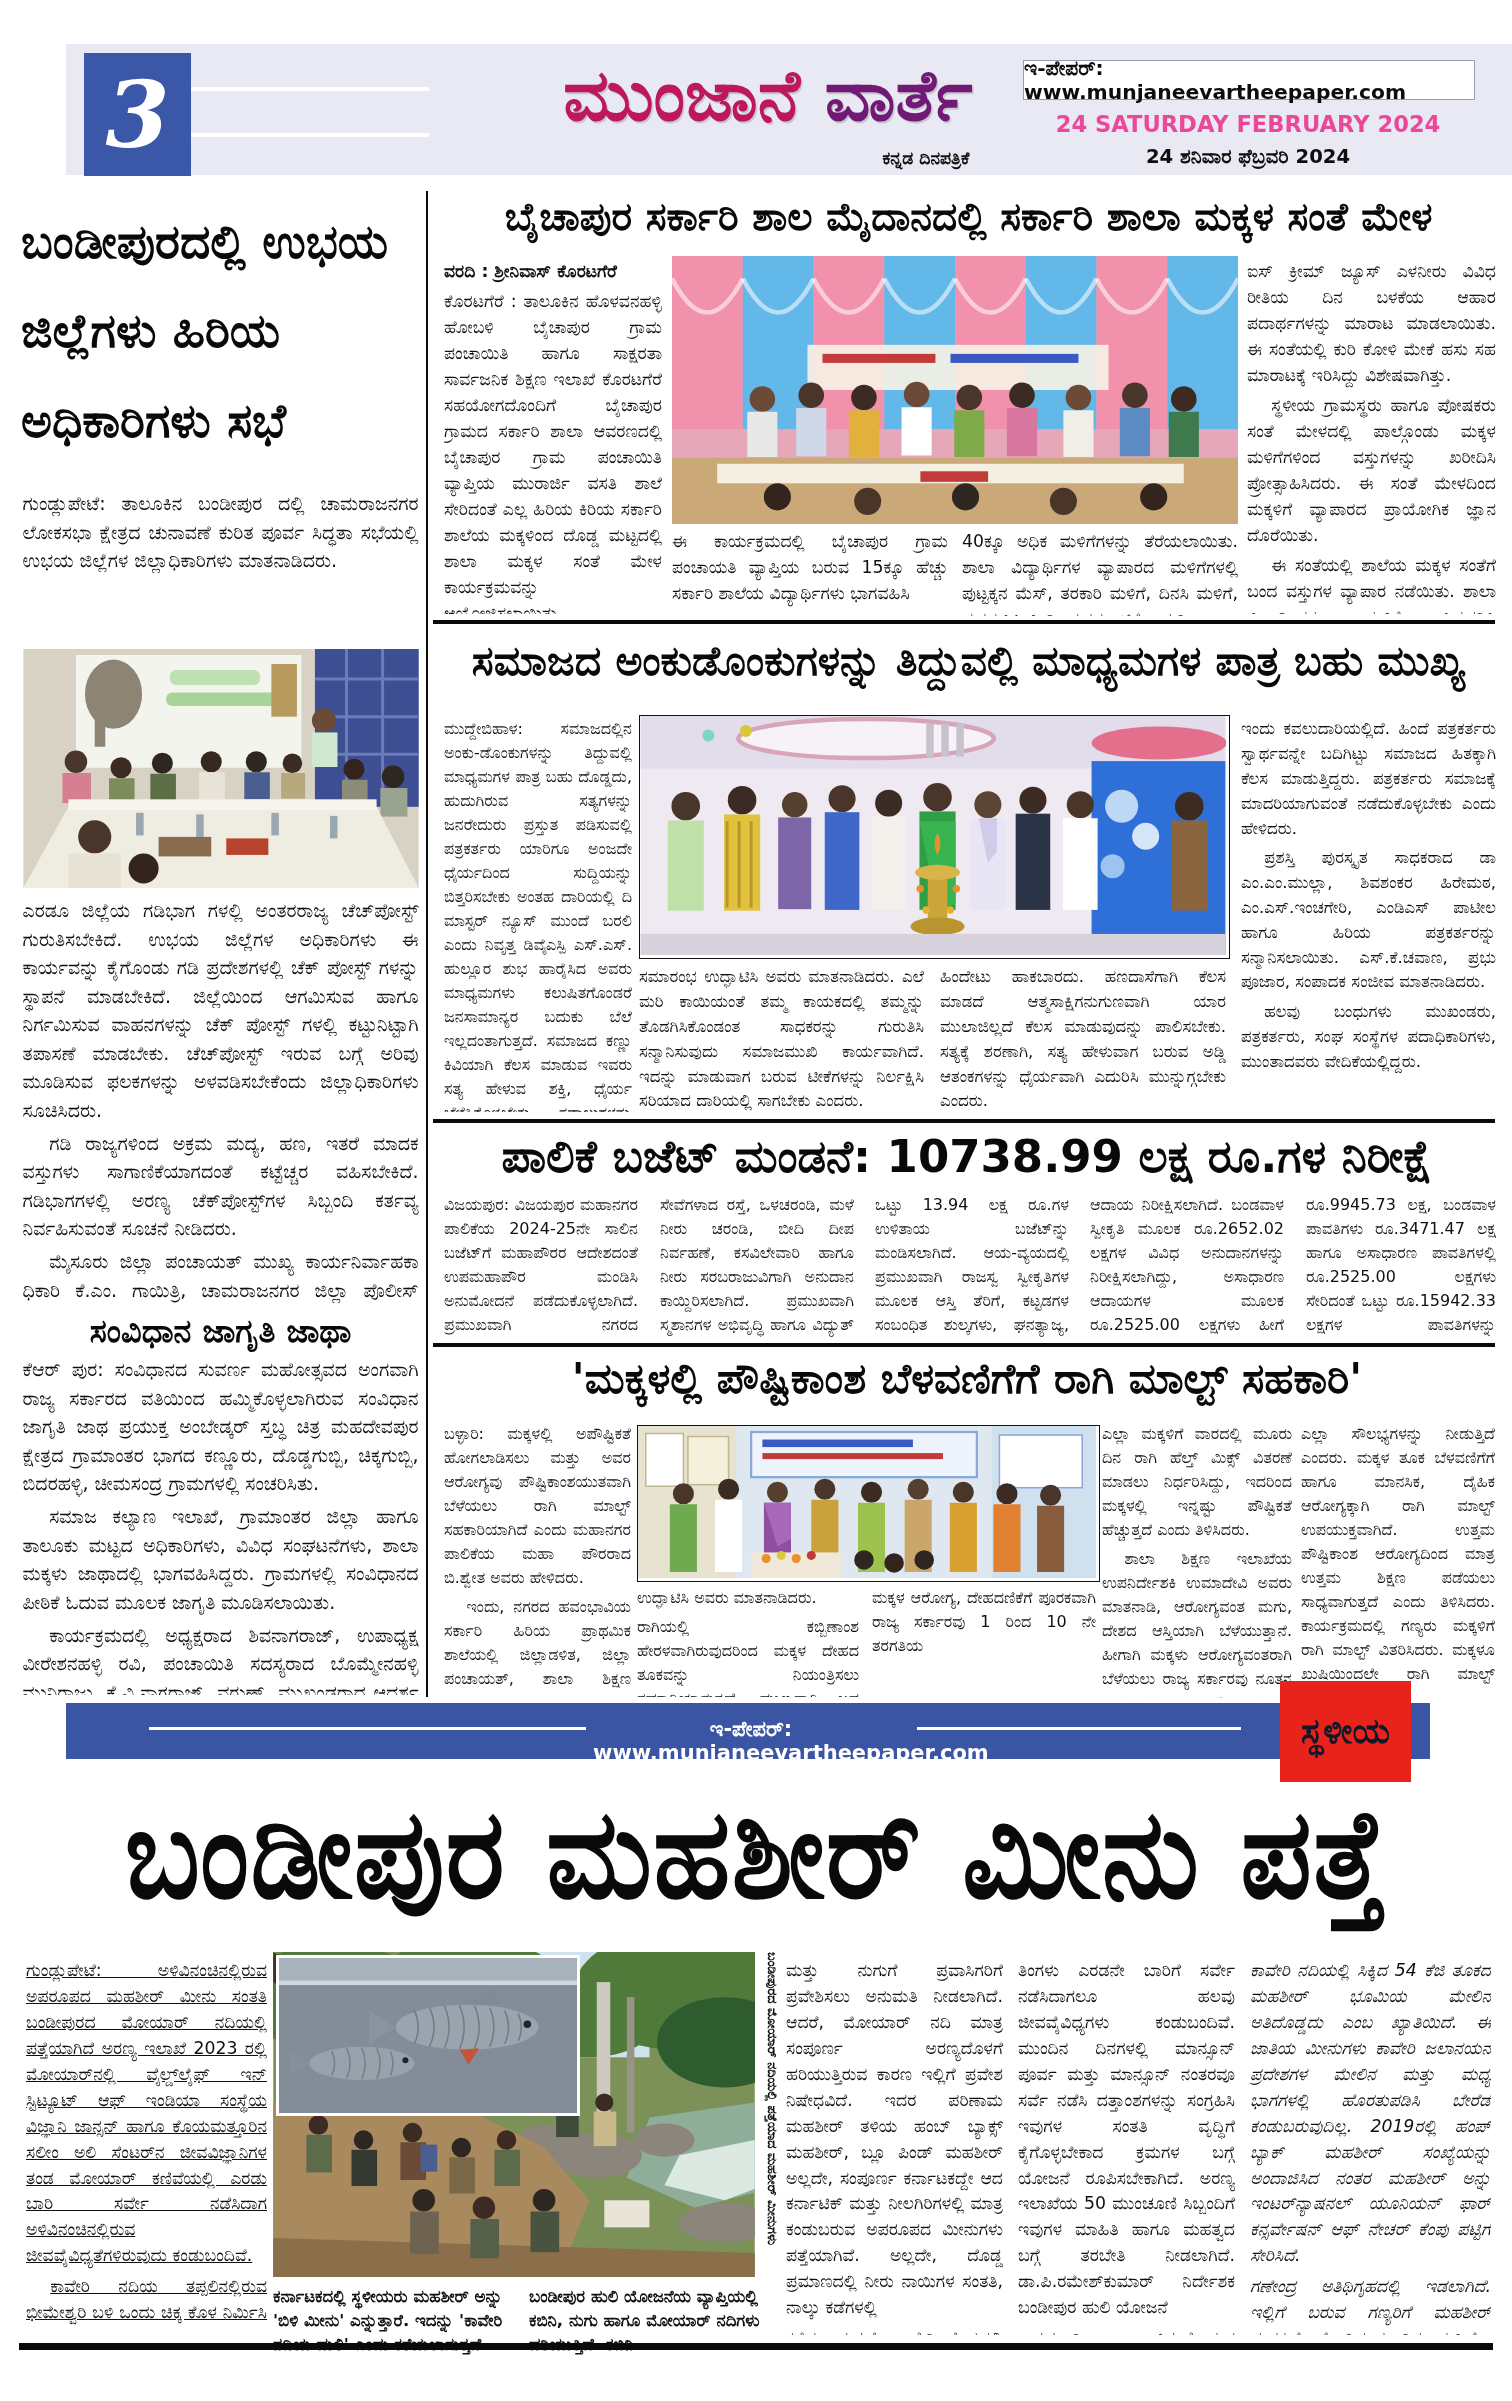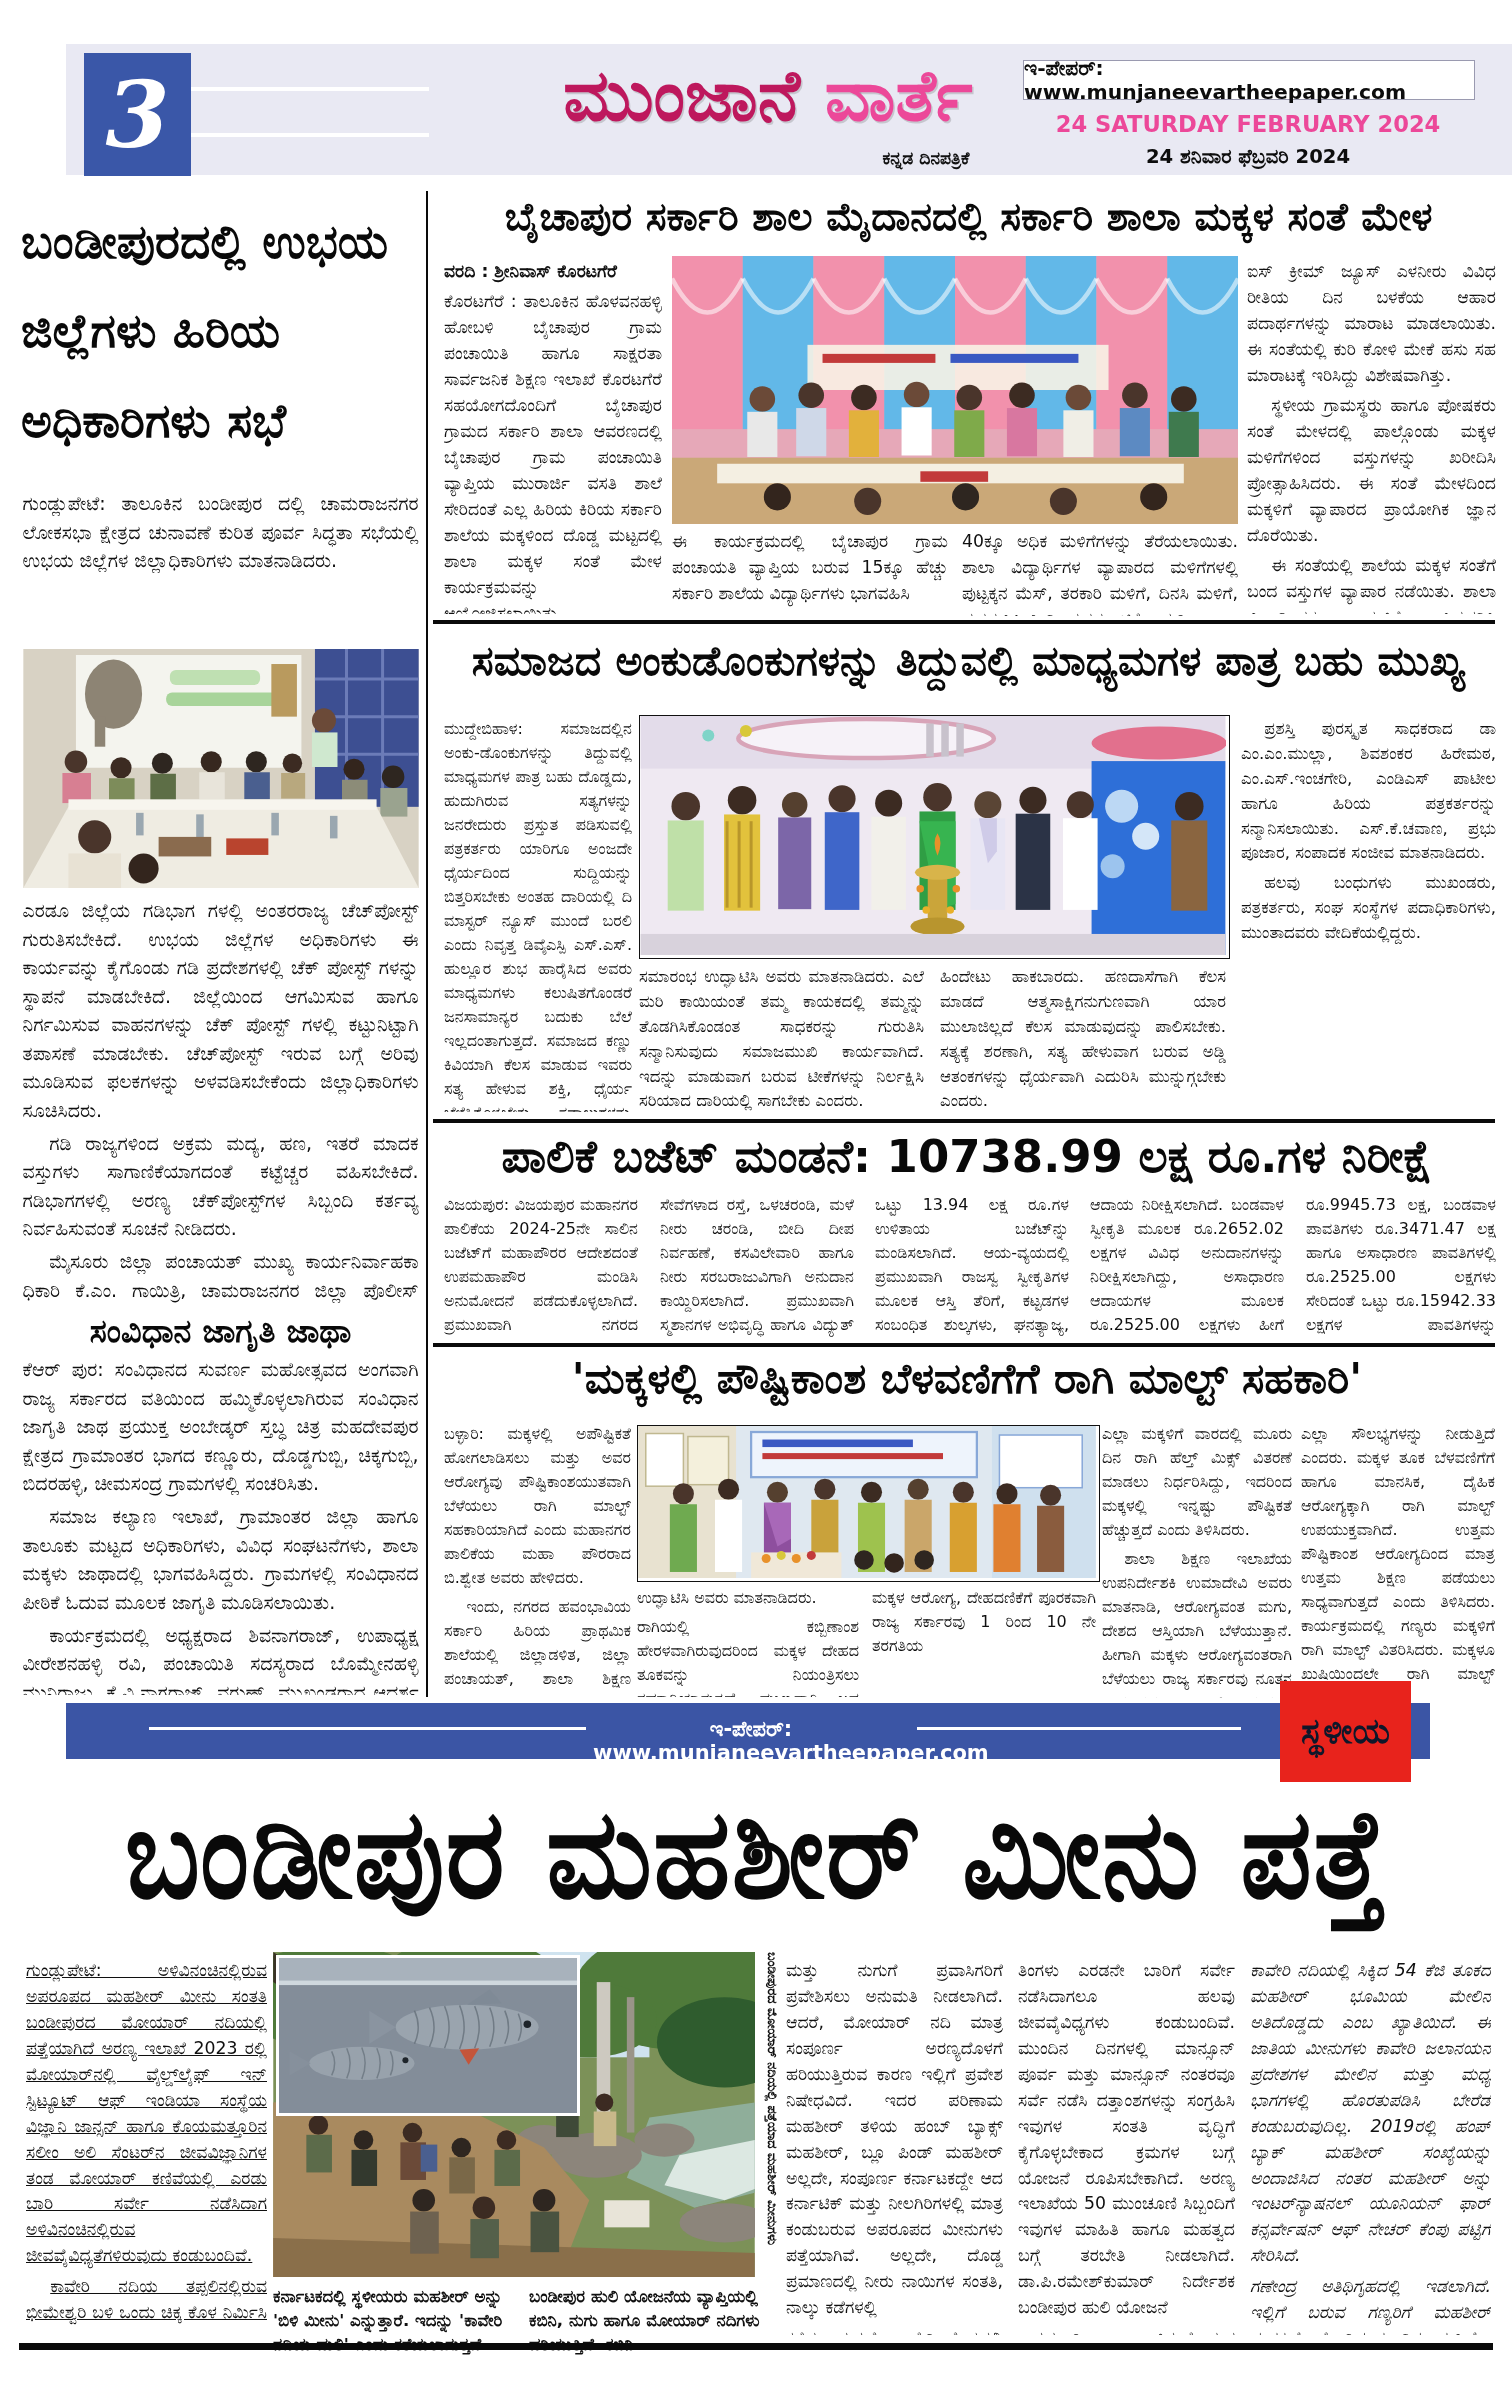--- a/index.html
+++ b/index.html
@@ -24,21 +24,21 @@
   <div class="abs" style="left:66px;top:44px;width:1446px;height:131px;background:#e9e9f3;"></div>
   <div class="abs" style="left:128px;top:87px;width:301px;height:3.8px;background:#ffffff;"></div>
   <div class="abs" style="left:128px;top:133px;width:301px;height:3.8px;background:#ffffff;"></div>
 
   <div class="abs" style="left:84px;top:53px;width:107px;height:123px;background:#3a57a8;display:flex;align-items:center;justify-content:center;">
     <span style="font-family:'DejaVu Serif',serif;font-style:italic;font-weight:bold;font-size:92px;color:#ffffff;">3</span>
   </div>
 
   <div class="abs" style="left:482px;top:57px;width:572px;text-align:center;font-weight:800;font-size:71px;line-height:1.1;text-shadow:1.5px 1.5px 0 rgba(0,0,0,0.15);">
     <span style="color:#be185d;">ಮುಂಜಾನೆ</span>
-    <span style="color:#ec4899;">ವಾರ್ತೆ</span>
+    <span style="color:#701a75;">ವಾರ್ತೆ</span>
   </div>
   <div class="abs" style="left:783px;top:148px;width:286px;text-align:center;font-size:17.3px;font-weight:700;color:#111;">ಕನ್ನಡ ದಿನಪತ್ರಿಕೆ</div>
 
   <div class="abs" style="left:1023px;top:60px;width:450px;height:38px;background:#ffffff;border:0.8px solid #9a9ab0;display:flex;align-items:center;justify-content:center;">
     <span style="font-size:20.3px;font-weight:800;color:#0d0d0d;">ಇ-ಪೇಪರ್: www.munjaneevartheepaper.com</span>
   </div>
   <div class="abs" style="left:1023px;top:111px;width:450px;text-align:center;font-size:22.6px;font-weight:800;color:#ec4899;">24 SATURDAY FEBRUARY 2024</div>
   <div class="abs" style="left:1023px;top:145px;width:450px;text-align:center;font-size:19.6px;font-weight:800;color:#0d0d0d;">24 ಶನಿವಾರ ಫೆಬ್ರವರಿ 2024</div>
 
   <div class="abs vrule" style="left:426px;top:191px;width:2.3px;height:1506px;"></div>
@@ -259,20 +259,21 @@
         <circle cx="372" cy="230" r="5" fill="#e8912a"></circle>
           <circle cx="420" cy="230" r="5" fill="#e8912a"></circle>
         <circle cx="380" cy="258" r="5" fill="#e8b02a"></circle>
           <circle cx="412" cy="258" r="5" fill="#e8b02a"></circle>
       </g>
       <rect x="0" y="290" width="778" height="28" fill="#d8d2dc"></rect>
     </svg>
   </div>
 
   <div class="abs col just" style="left:1241px;top:717px;width:255px;height:395px;font-size:16.6px;">
+    <p class="noind">ಇಂದು ಕವಲುದಾರಿಯಲ್ಲಿದೆ. ಹಿಂದೆ ಪತ್ರಕರ್ತರು ಸ್ವಾರ್ಥವನ್ನೇ ಬದಿಗಿಟ್ಟು ಸಮಾಜದ ಹಿತಕ್ಕಾಗಿ ಕೆಲಸ ಮಾಡುತ್ತಿದ್ದರು. ಪತ್ರಕರ್ತರು ಸಮಾಜಕ್ಕೆ ಮಾದರಿಯಾಗುವಂತೆ ನಡೆದುಕೊಳ್ಳಬೇಕು ಎಂದು ಹೇಳಿದರು.</p>
     <p>ಪ್ರಶಸ್ತಿ ಪುರಸ್ಕೃತ ಸಾಧಕರಾದ ಡಾ ಎಂ.ಎಂ.ಮುಲ್ಲಾ, ಶಿವಶಂಕರ ಹಿರೇಮಠ, ಎಂ.ಎಸ್.ಇಂಚಗೇರಿ, ಎಂಡಿಎಸ್ ಪಾಟೀಲ ಹಾಗೂ ಹಿರಿಯ ಪತ್ರಕರ್ತರನ್ನು ಸನ್ಮಾನಿಸಲಾಯಿತು. ಎಸ್.ಕೆ.ಚವಾಣ, ಪ್ರಭು ಪೂಜಾರ, ಸಂಪಾದಕ ಸಂಜೀವ ಮಾತನಾಡಿದರು.</p>
     <p>ಹಲವು ಬಂಧುಗಳು ಮುಖಂಡರು, ಪತ್ರಕರ್ತರು, ಸಂಘ ಸಂಸ್ಥೆಗಳ ಪದಾಧಿಕಾರಿಗಳು, ಮುಂತಾದವರು ವೇದಿಕೆಯಲ್ಲಿದ್ದರು.</p>
   </div>
 
   <div class="abs col just" style="left:639px;top:965px;width:285px;height:148px;font-size:16.6px;">
     <p class="noind">ಸಮಾರಂಭ ಉದ್ಘಾಟಿಸಿ ಅವರು ಮಾತನಾಡಿದರು. ಎಲೆ ಮರಿ ಕಾಯಿಯಂತೆ ತಮ್ಮ ಕಾಯಕದಲ್ಲಿ ತಮ್ಮನ್ನು ತೊಡಗಿಸಿಕೊಂಡಂತ ಸಾಧಕರನ್ನು ಗುರುತಿಸಿ ಸನ್ಮಾನಿಸುವುದು ಸಮಾಜಮುಖಿ ಕಾರ್ಯವಾಗಿದೆ. ಇದನ್ನು ಮಾಡುವಾಗ ಬರುವ ಟೀಕೆಗಳನ್ನು ನಿರ್ಲಕ್ಷಿಸಿ ಸರಿಯಾದ ದಾರಿಯಲ್ಲಿ ಸಾಗಬೇಕು ಎಂದರು.</p>
 
   </div>
   <div class="abs col just" style="left:940px;top:965px;width:286px;height:148px;font-size:16.6px;">
     <p class="noind">ಹಿಂದೇಟು ಹಾಕಬಾರದು. ಹಣದಾಸೆಗಾಗಿ ಕೆಲಸ ಮಾಡದೆ ಆತ್ಮಸಾಕ್ಷಿಗನುಗುಣವಾಗಿ ಯಾರ ಮುಲಾಜಿಲ್ಲದೆ ಕೆಲಸ ಮಾಡುವುದನ್ನು ಪಾಲಿಸಬೇಕು. ಸತ್ಯಕ್ಕೆ ಶರಣಾಗಿ, ಸತ್ಯ ಹೇಳುವಾಗ ಬರುವ ಅಡ್ಡಿ ಆತಂಕಗಳನ್ನು ಧೈರ್ಯವಾಗಿ ಎದುರಿಸಿ ಮುನ್ನುಗ್ಗಬೇಕು ಎಂದರು.</p>

